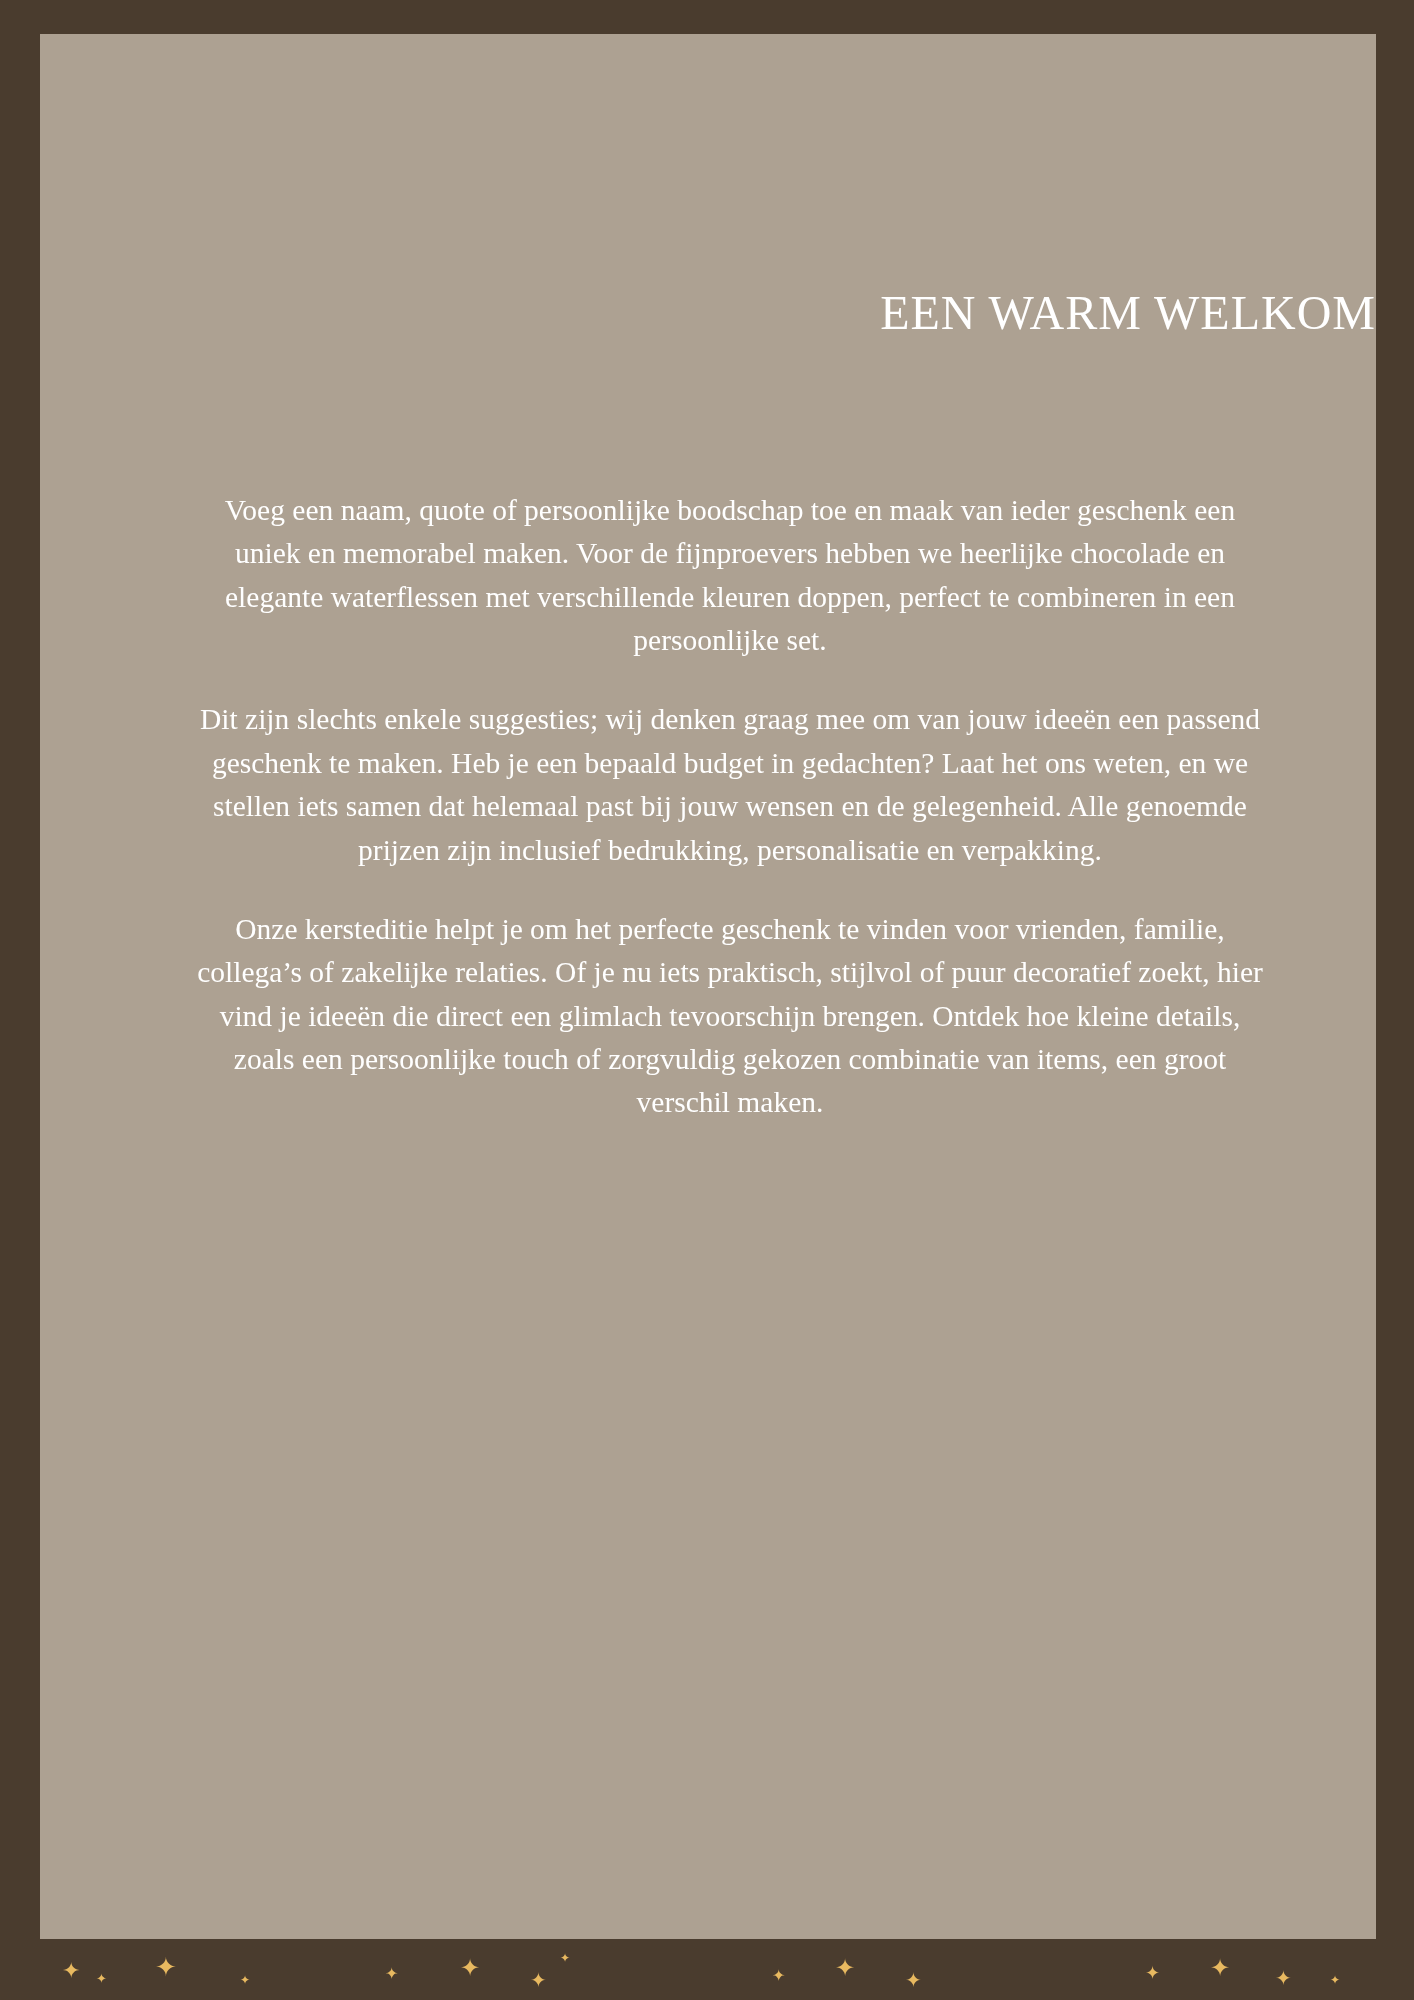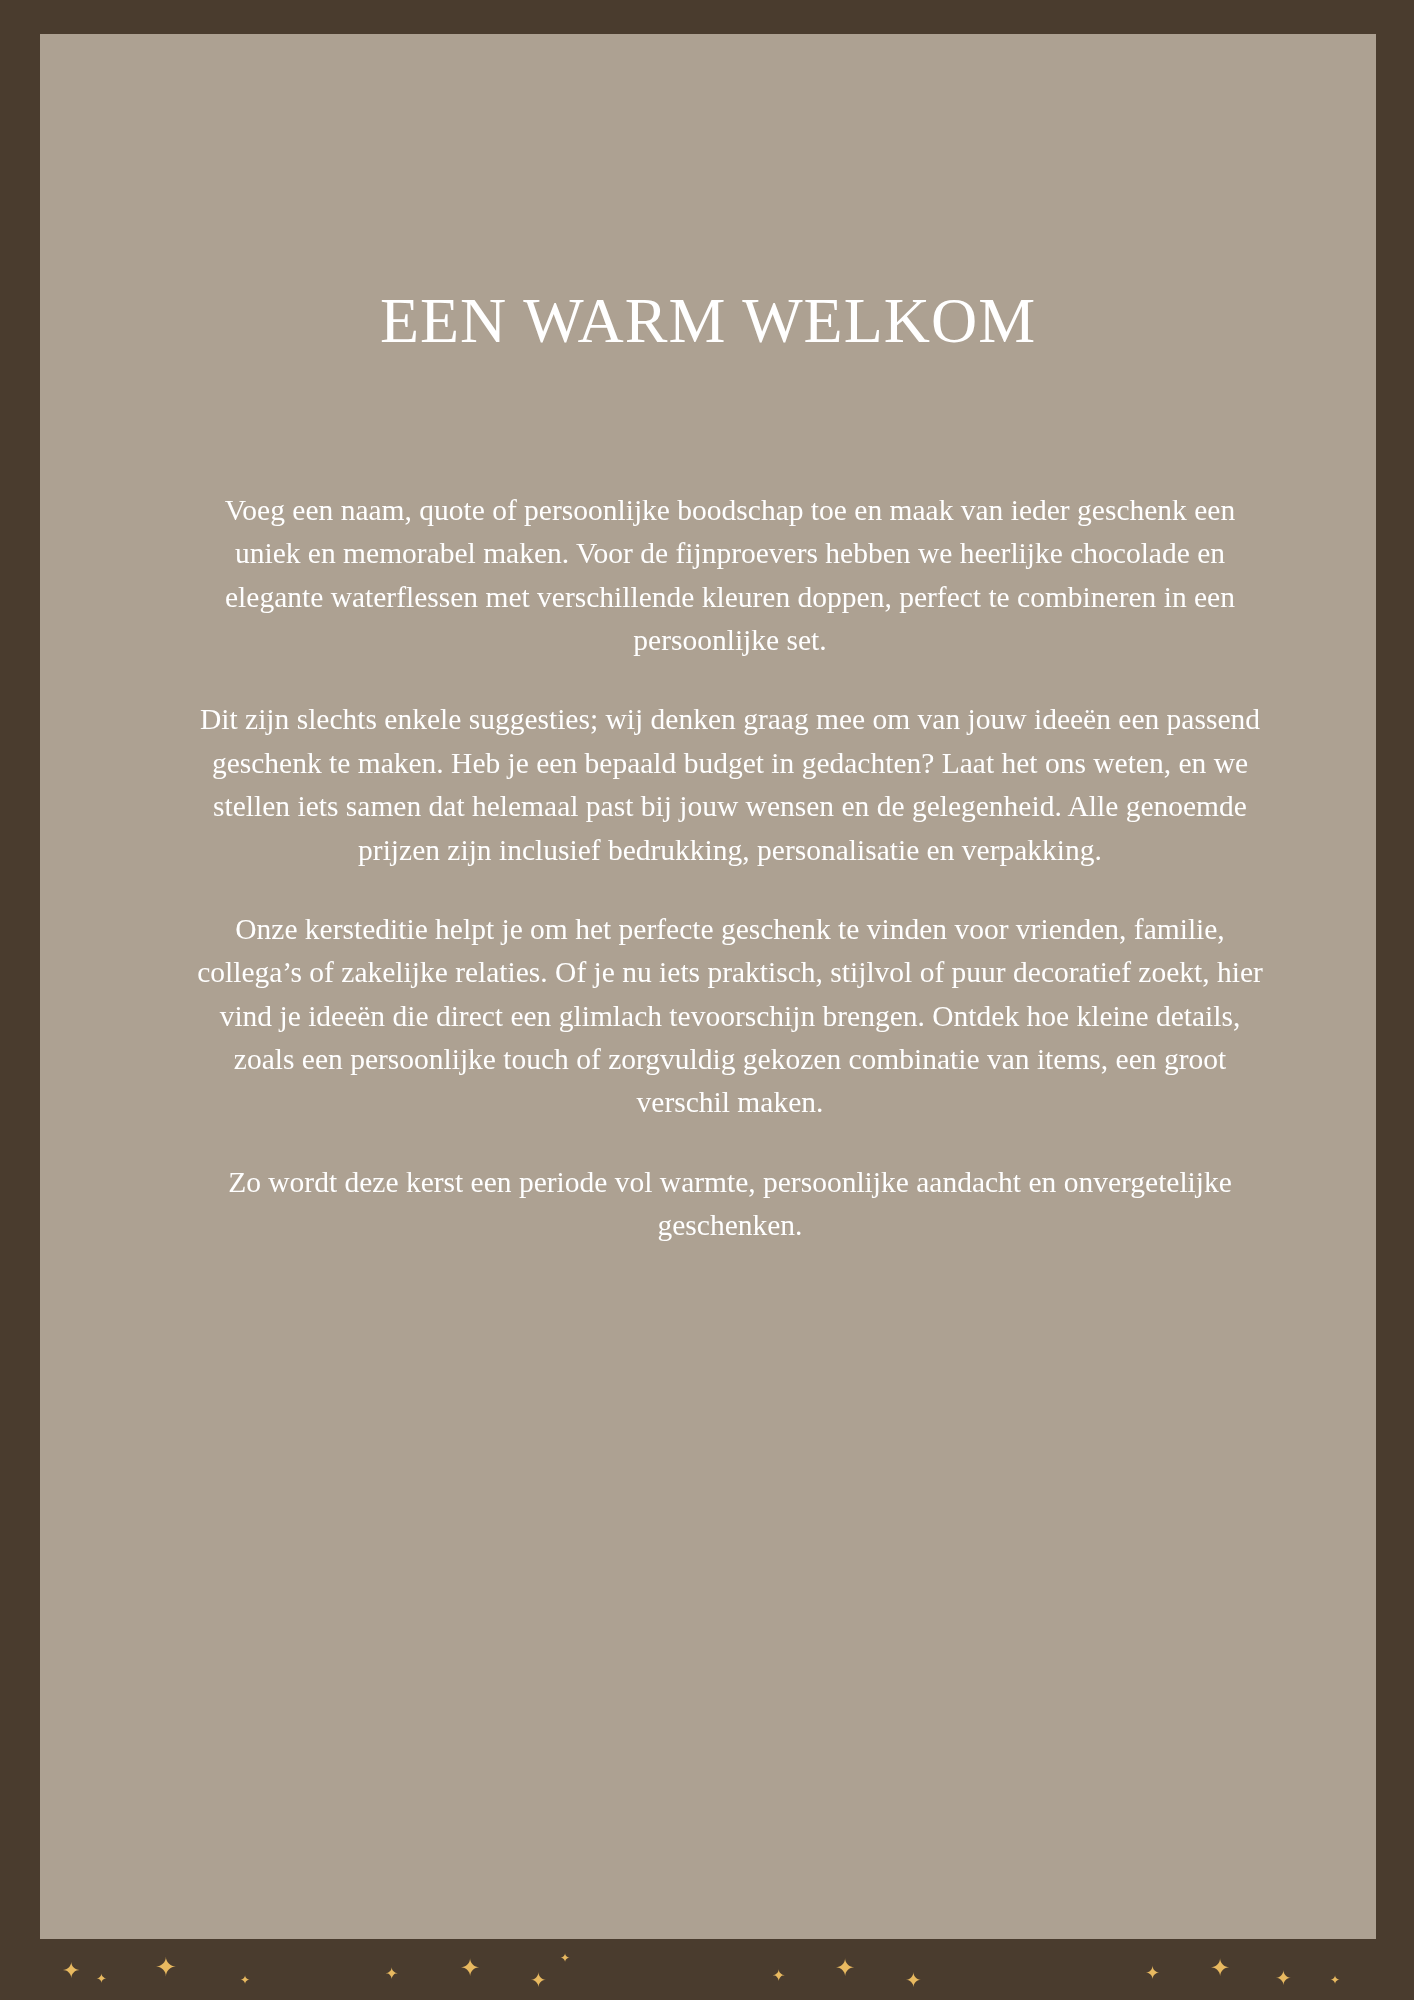--- a/index.html
+++ b/index.html
@@ -27,24 +27,24 @@
     width: 1336px;
     height: 1905px;
     background: #ada192;
     box-sizing: border-box;
   }
   .title {
     position: absolute;
     left: 0;
     right: 0;
     top: 255px;
-    text-align: center;
+    text-align: right;
     color: #ffffff;
     font-family: "Liberation Serif", serif;
-    font-size: 64px;
+    font-size: 48px;
     letter-spacing: 1px;
     font-weight: normal;
     line-height: 1;
     margin: 0;
   }
   .body-copy {
     position: absolute;
     left: 155px;
     top: 455px;
     width: 1070px;
@@ -81,21 +81,20 @@
 
 <div class="page">
   <div class="inner-panel">
 
     <h1 class="title">EEN WARM WELKOM</h1>
 
     <div class="body-copy">
       <p>Voeg een naam, quote of persoonlijke boodschap toe en maak van ieder geschenk een uniek en memorabel maken. Voor de fijnproevers hebben we heerlijke chocolade en elegante waterflessen met verschillende kleuren doppen, perfect te combineren in een persoonlijke set.</p>
       <p>Dit zijn slechts enkele suggesties; wij denken graag mee om van jouw ideeën een passend geschenk te maken. Heb je een bepaald budget in gedachten? Laat het ons weten, en we stellen iets samen dat helemaal past bij jouw wensen en de gelegenheid. Alle genoemde prijzen zijn inclusief bedrukking, personalisatie en verpakking.</p>
       <p>Onze kersteditie helpt je om het perfecte geschenk te vinden voor vrienden, familie, collega’s of zakelijke relaties. Of je nu iets praktisch, stijlvol of puur decoratief zoekt, hier vind je ideeën die direct een glimlach tevoorschijn brengen. Ontdek hoe kleine details, zoals een persoonlijke touch of zorgvuldig gekozen combinatie van items, een groot verschil maken.</p>
-      <p>Zo wordt deze kerst een periode vol warmte, persoonlijke aandacht en onvergetelijke geschenken.</p>
     </div>
 
   </div>
 
   <div class="sparkle-band">
       <span class="sparkle" style="left: 62px; top: 22px; font-size: 22px; color: rgb(232, 185, 96);">✦</span>
       <span class="sparkle" style="left: 96px; top: 34px; font-size: 13px; color: rgb(232, 185, 96);">✦</span>
       <span class="sparkle" style="left: 155px; top: 16px; font-size: 26px; color: rgb(232, 185, 96);">✦</span>
       <span class="sparkle" style="left: 240px; top: 36px; font-size: 12px; color: rgb(232, 185, 96);">✦</span>
       <span class="sparkle" style="left: 385px; top: 28px; font-size: 16px; color: rgb(232, 185, 96);">✦</span>

